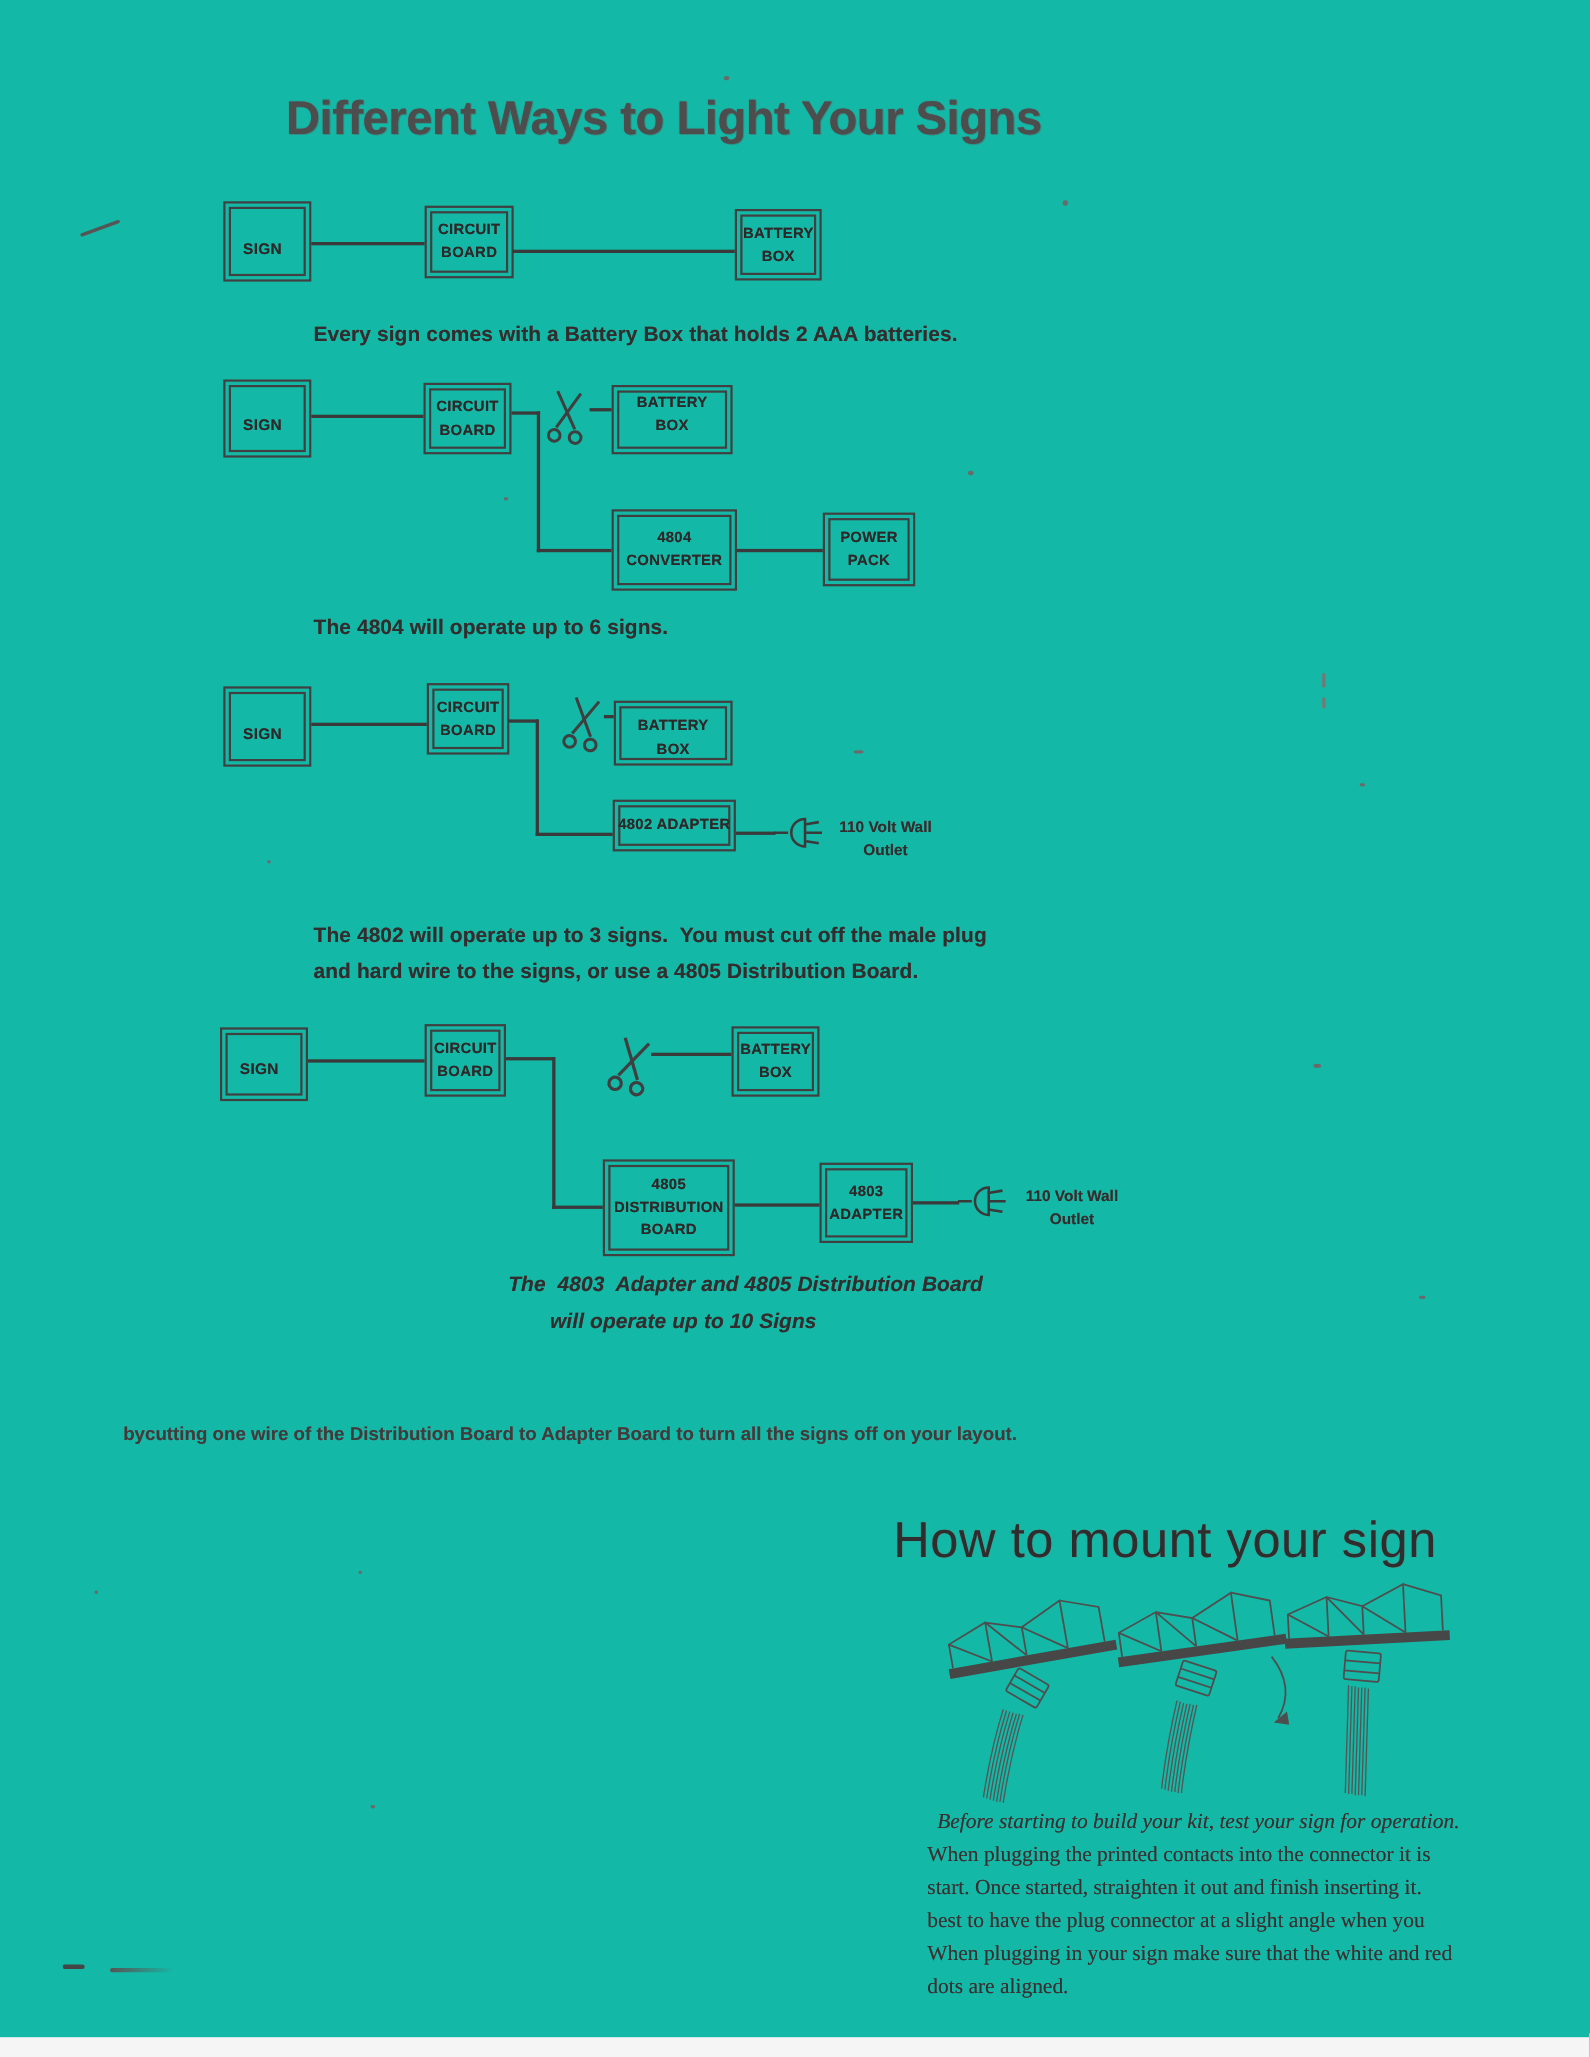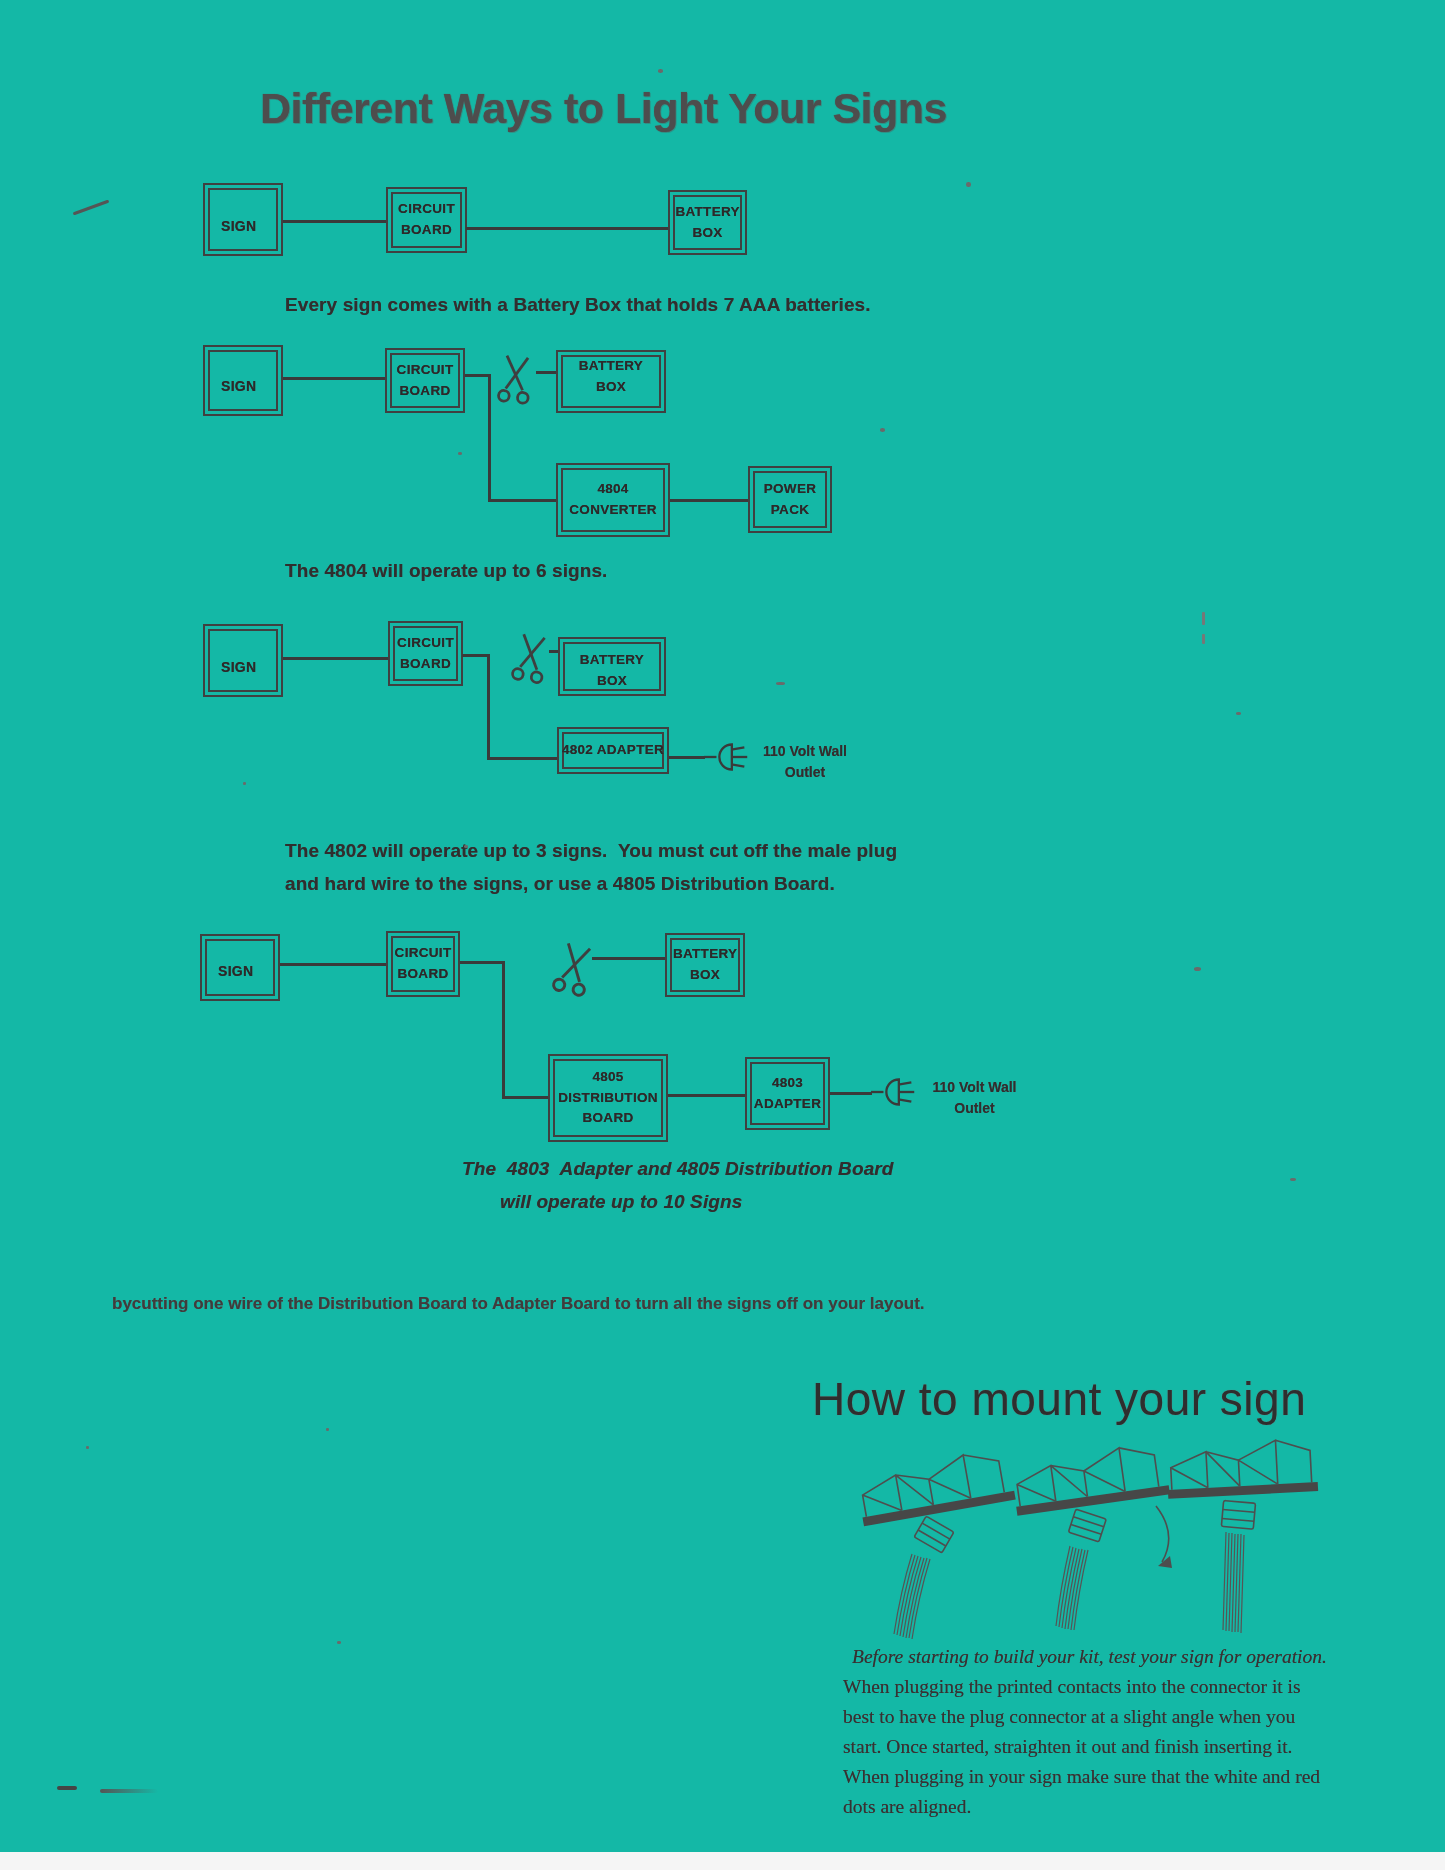--- a/index.html
+++ b/index.html
@@ -53,21 +53,21 @@
     </div>
   <div class="dbox" style="left:386px;top:187px;width:81px;height:66px;padding:0 12px">
       <span>CIRCUIT BOARD</span>
     </div>
   <div class="dbox" style="left:668px;top:190px;width:79px;height:65px;padding:0 10px">
       <span>BATTERY BOX</span>
     </div>
   <div class="hline" style="left:283px;top:220px;width:103px"></div>
   <div class="hline" style="left:466px;top:227px;width:202px"></div>
 
-  <div class="cap" style="left:285px;top:294px">Every sign comes with a Battery Box that holds 7 AAA batteries.</div>
+  <div class="cap" style="left:285px;top:294px">Every sign comes with a Battery Box that holds 2 AAA batteries.</div>
 
   <div class="dbox sign" style="left:203px;top:345px;width:80px;height:71px">
       <span>SIGN</span>
     </div>
   <div class="dbox" style="left:385px;top:348px;width:80px;height:65px;padding:0 12px">
       <span>CIRCUIT BOARD</span>
     </div>
   <div class="dbox" style="left:556px;top:350px;width:110px;height:63px;align-items:flex-end;padding-bottom:8px">
       <span>BATTERY BOX</span>
     </div>
@@ -235,22 +235,22 @@
         <path d="M73,106 C72,138 71,172 70,204"></path>
       <path d="M76,106 C75,138 74,172 73,204"></path>
         <path d="M79,106 C78,138 77,172 76,204"></path>
       <path d="M82,107 C81,139 80,173 79,205"></path>
     </g>
   </svg>
 
   <div class="mnote">
     <span class="indent">Before starting to build your kit, test your sign for operation.</span>
     <span>When plugging the printed contacts into the connector it is</span>
+    <span>start. Once started, straighten it out and finish inserting it.</span>
     <span>best to have the plug connector at a slight angle when you</span>
-    <span>start. Once started, straighten it out and finish inserting it.</span>
     <span>When plugging in your sign make sure that the white and red</span>
     <span>dots are aligned.</span>
   </div>
 
   <div class="speck" style="left:72px;top:206px;width:38px;height:3px;border-radius:2px;transform:rotate(-20deg);background:#555"></div>
   <div class="speck" style="left:658px;top:69px;width:5px;height:4px"></div>
   <div class="speck" style="left:966px;top:182px;width:5px;height:5px"></div>
   <div class="speck" style="left:880px;top:428px;width:5px;height:4px"></div>
   <div class="speck" style="left:458px;top:452px;width:4px;height:3px"></div>
   <div class="speck" style="left:1202px;top:612px;width:3px;height:13px;border-radius:1px;background:#777"></div>

